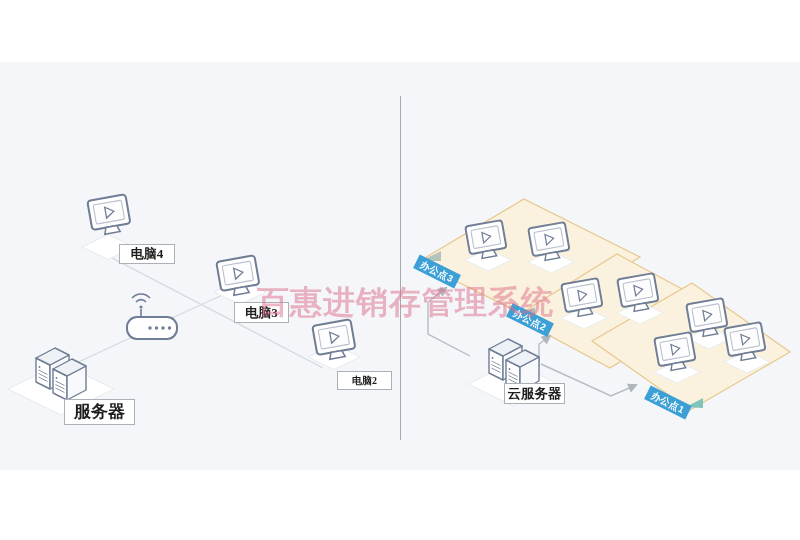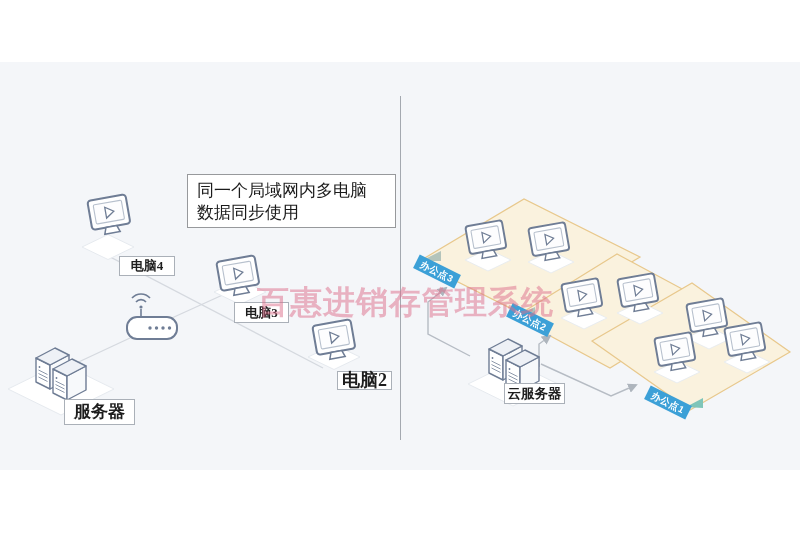--- a/index.html
+++ b/index.html
@@ -10,23 +10,23 @@
   .title{position:absolute;z-index:10;font-weight:700;color:#141414;font-size:30px;text-align:center;white-space:nowrap;}
   .title-left{left:24px;top:97px;width:352px;letter-spacing:1px;}
   .title-right{left:410px;top:97px;width:380px;letter-spacing:0px;}
   .divider{position:absolute;left:400px;top:96px;width:1px;height:344px;background:#a4a9b0;z-index:5;}
   .infobox{position:absolute;z-index:10;background:#ffffff;border:1px solid #97999c;color:#1b1b1b;
            font-size:17px;line-height:22px;padding:5px 9px;}
   .infobox-left{left:187px;top:174px;width:189px;height:42px;}
   .infobox-right{left:619px;top:172px;width:153px;height:44px;line-height:23px;}
   .tag{position:absolute;z-index:10;background:#ffffff;border:1px solid #aab0b8;color:#1d1d1d;
        font-family:"Liberation Serif","DejaVu Serif",serif;font-weight:700;text-align:center;white-space:nowrap;}
-  .tag-pc4{left:119px;top:244px;width:54px;height:18px;font-size:13px;line-height:18px;margin-top:12px;}
+  .tag-pc4{left:119px;top:244px;width:54px;height:18px;font-size:13px;line-height:18px;}
   .tag-pc3{left:234px;top:302px;width:53px;height:19px;font-size:13px;line-height:19px;}
-  .tag-pc2{left:337px;top:371px;width:53px;height:17px;font-size:18px;line-height:17px;}
+  .tag-pc2{left:337px;top:371px;width:53px;height:17px;font-size:10px;line-height:17px;}
   .tag-server{left:64px;top:399px;width:69px;height:24px;font-size:17px;line-height:24px;}
   .tag-cloud{left:504px;top:383px;width:59px;height:19px;font-size:13.5px;line-height:19px;}
   .watermark{position:absolute;left:257px;top:281px;z-index:20;font-size:32px;font-weight:700;
              color:#dd6f8b;opacity:0.5;letter-spacing:1px;white-space:nowrap;pointer-events:none;}
   .ribbon-text{font-size:9.5px;font-weight:700;fill:#ffffff;letter-spacing:0.5px;}
 </style>
 </head>
 <body>
 
 <div class="canvas">
@@ -141,24 +141,20 @@
     </g>
     <g transform="translate(668,402.5) rotate(26.5)">
       <rect x="-23" y="-7.5" width="46" height="15" fill="#3ca0d7"></rect>
       <text x="0" y="3.5" text-anchor="middle" class="ribbon-text">办公点1</text>
     </g>
   </svg>
 
   <div class="divider"></div>
 
 
-  <div class="infobox infobox-left">
-    <div>同一个局域网内多电脑</div>
-    <div>数据同步使用</div>
-  </div>
 
   <div class="tag tag-pc4">电脑4</div>
   <div class="tag tag-pc3">电脑3</div>
   <div class="tag tag-pc2">电脑2</div>
   <div class="tag tag-server">服务器</div>
   <div class="tag tag-cloud">云服务器</div>
 
   <div class="watermark">百惠进销存管理系统</div>
 </div>
 

